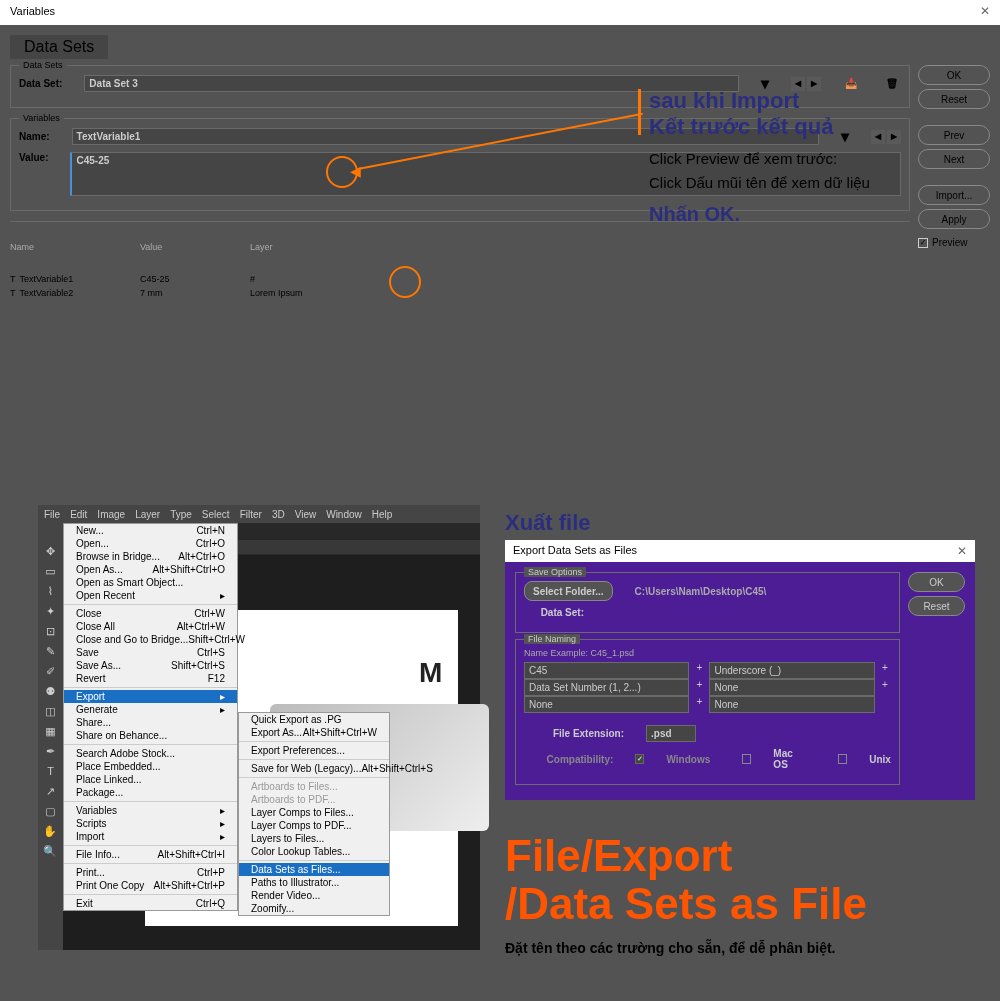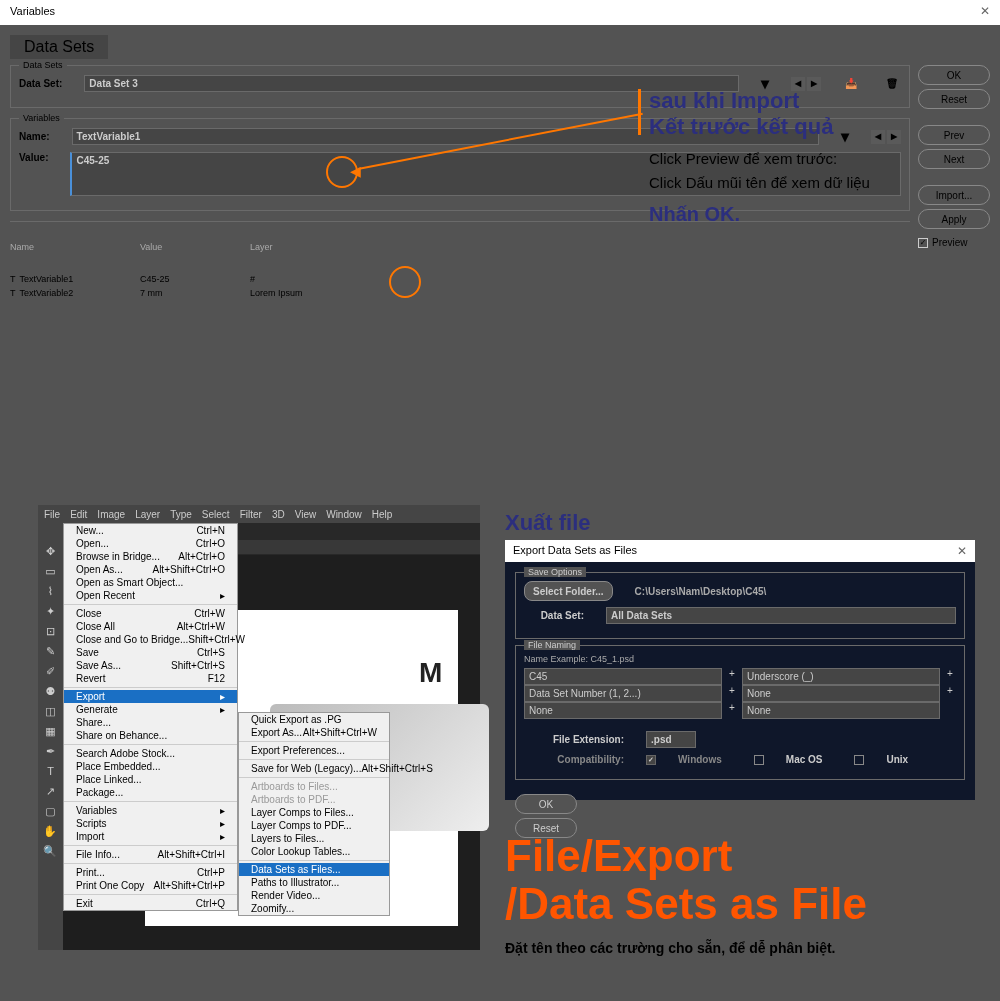--- a/index.html
+++ b/index.html
@@ -48,21 +48,21 @@
 .ps-menu-item:hover, .ps-menu-item.active { background: #1a6fc4; color: #fff; }
 .ps-menu-item.disabled { color: #999; }
 .ps-sep { border-top: 1px solid #ccc; margin: 2px 0; }
 .ps-toolbar { position: absolute; left: 0; top: 18px; width: 25px; bottom: 0; background: #454545; display: flex; flex-direction: column; align-items: center; gap: 4px; padding-top: 20px; }
 .ps-tool { width: 16px; height: 16px; color: #ccc; font-size: 11px; display: flex; align-items: center; justify-content: center; }
 .ps-canvas { position: absolute; left: 25px; top: 50px; right: 0; bottom: 0; background: #1e1e1e; display: flex; align-items: center; justify-content: center; }
 .ps-doc { width: 75%; height: 80%; background: #fff; position: relative; margin-left: 60px; margin-top: 30px; }
 .ps-doc-img { position: absolute; right: -10%; top: 30%; width: 70%; height: 40%; background: linear-gradient(135deg, #bbb, #eee); border-radius: 6px; }
 
 
-.export-panel { position: absolute; left: 505px; top: 540px; width: 470px; height: 260px; background: #0f172a; color: #ccc; font-size: 10px; }
+.export-panel { position: absolute; left: 505px; top: 540px; width: 470px; height: 260px; background: #4c1d95; color: #ccc; font-size: 10px; }
 .export-header { background: #fff; color: #000; padding: 4px 8px; display: flex; justify-content: space-between; font-size: 11px; }
 .export-body { padding: 10px; position: relative; height: calc(100% - 22px); }
 .ex-fieldset { border: 1px solid #6a6a6a; padding: 8px; position: relative; margin-bottom: 6px; }
 .ex-label { position: absolute; top: -6px; left: 8px; background: #535353; padding: 0 4px; font-size: 9px; }
 .ex-dropdown { background: #454545; border: 1px solid #6a6a6a; padding: 2px 4px; font-size: 10px; }
 .naming-row { display: flex; gap: 4px; margin: 0 0; }
 .naming-field { flex: 1; }
 .plus { width: 12px; text-align: center; }
 
 
@@ -395,31 +395,30 @@
 <div class="annotation" style="left:505px; top:510px;">
   <div class="ann-title">Xuất file</div>
 </div>
 
 <div class="export-panel">
   <div class="export-header">
     <span>Export Data Sets as Files</span>
     <span class="close-x">✕</span>
   </div>
   <div class="export-body">
-    <div style="display:flex; gap:8px;flex-direction:column;">
+    <div style="display:flex; gap:8px;">
       <div style="flex:1;">
         <div class="ex-fieldset">
           <div class="ex-label">Save Options</div>
           <div class="row">
             <div class="dlg-btn" style="border-radius:8px; padding:0 8px;">Select Folder...</div>
             <span style="color:#aaa;">C:\Users\Nam\Desktop\C45\</span>
           </div>
           <div class="row">
             <span class="label" style="width:60px; text-align:right;">Data Set:</span>
-            <div class="ex-dropdown" style="flex:1;">All Data Sets</div>
           </div>
         </div>
 
         <div class="ex-fieldset">
           <div class="ex-label">File Naming</div>
           <div style="font-size:9px; color:#aaa; margin-bottom:4px;">
             <span>Name Example:</span>
             <span>C45_1.psd</span>
           </div>
           <div class="naming-row">

